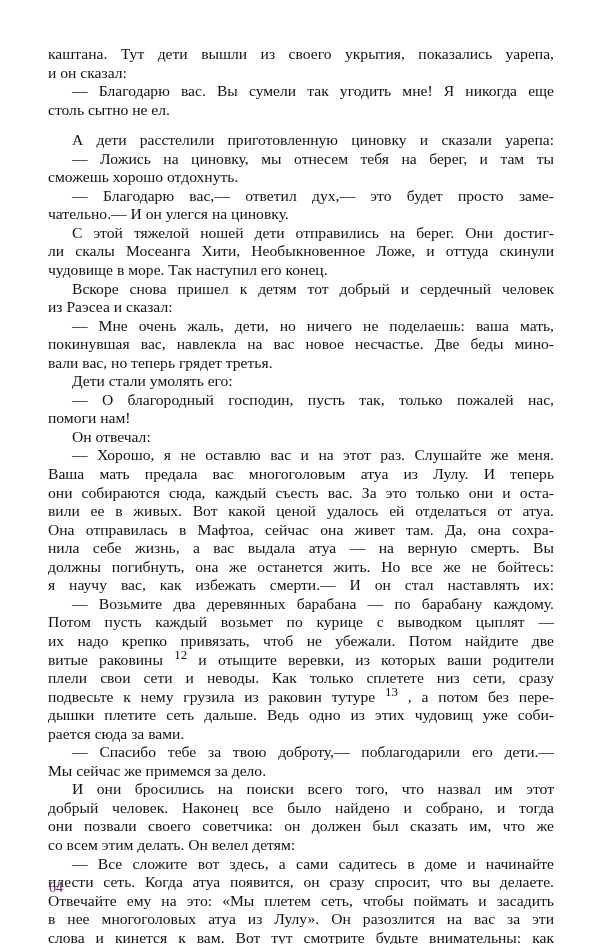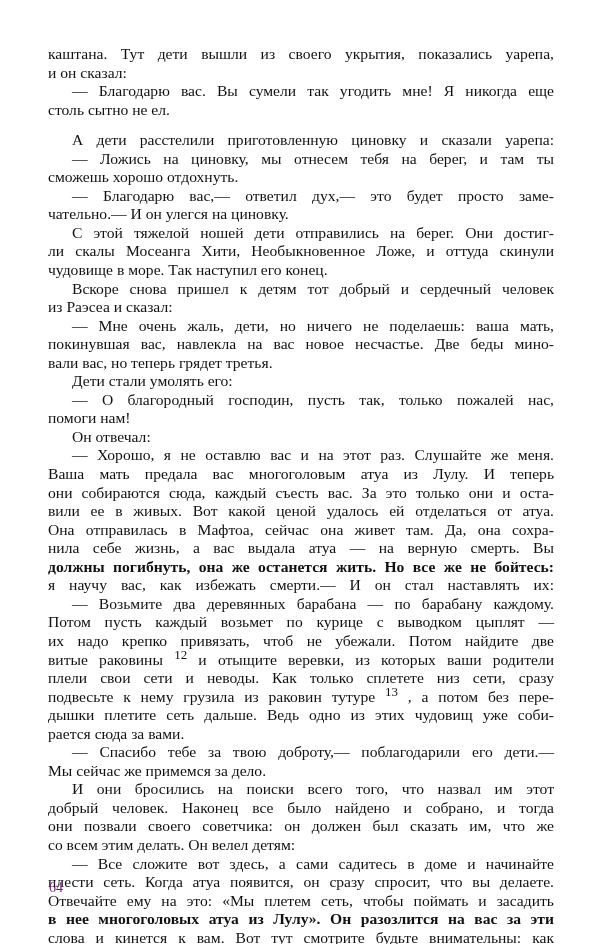--- a/index.html
+++ b/index.html
@@ -46,36 +46,36 @@
     <div class="line indent last">Дети стали умолять его:</div>
     <div class="line indent" style="white-space: normal; height: 18.55px;">— О благородный господин, пусть так, только пожалей нас,</div>
     <div class="line last">помоги нам!</div>
     <div class="line indent last">Он отвечал:</div>
     <div class="line indent" style="white-space: normal; height: 18.55px;">— Хорошо, я не оставлю вас и на этот раз. Слушайте же меня.</div>
     <div class="line" style="white-space: normal; height: 18.55px;">Ваша мать предала вас многоголовым атуа из Лулу. И теперь</div>
     <div class="line" style="white-space: normal; height: 18.55px;">они собираются сюда, каждый съесть вас. За это только они и оста-</div>
     <div class="line" style="white-space: normal; height: 18.55px;">вили ее в живых. Вот какой ценой удалось ей отделаться от атуа.</div>
     <div class="line" style="white-space: normal; height: 18.55px;">Она отправилась в Мафтоа, сейчас она живет там. Да, она сохра-</div>
     <div class="line" style="white-space: normal; height: 18.55px;">нила себе жизнь, а вас выдала атуа — на верную смерть. Вы</div>
-    <div class="line" style="white-space: normal; height: 18.55px; font-weight: bold;">должны погибнуть, она же останется жить. Но все же не бойтесь:</div>
+    <div class="line" style="white-space: normal; height: 18.55px;">должны погибнуть, она же останется жить. Но все же не бойтесь:</div>
     <div class="line" style="white-space: normal; height: 18.55px;">я научу вас, как избежать смерти.— И он стал наставлять их:</div>
     <div class="line indent" style="white-space: normal; height: 18.55px; font-family: Liberation Serif, serif;">— Возьмите два деревянных барабана — по барабану каждому.</div>
     <div class="line" style="white-space: normal; height: 18.55px;">Потом пусть каждый возьмет по курице с выводком цыплят —</div>
     <div class="line" style="white-space: normal; height: 18.55px;">их надо крепко привязать, чтоб не убежали. Потом найдите две</div>
     <div class="line" style="white-space: normal; height: 18.55px;"><span>витые раковины</span> <sup>12</sup> <span>и отыщите веревки, из которых ваши родители</span></div>
     <div class="line" style="white-space: normal; height: 18.55px;">плели свои сети и неводы. Как только сплетете низ сети, сразу</div>
     <div class="line" style="white-space: normal; height: 18.55px;"><span>подвесьте к нему грузила из раковин тутуре</span> <sup>13</sup> <span>, а потом без пере-</span></div>
     <div class="line" style="white-space: normal; height: 18.55px;">дышки плетите сеть дальше. Ведь одно из этих чудовищ уже соби-</div>
     <div class="line last">рается сюда за вами.</div>
     <div class="line indent" style="white-space: normal; height: 18.55px;">— Спасибо тебе за твою доброту,— поблагодарили его дети.—</div>
     <div class="line last">Мы сейчас же примемся за дело.</div>
     <div class="line indent" style="white-space: normal; height: 18.55px;">И они бросились на поиски всего того, что назвал им этот</div>
     <div class="line" style="white-space: normal; height: 18.55px;">добрый человек. Наконец все было найдено и собрано, и тогда</div>
     <div class="line" style="white-space: normal; height: 18.55px;">они позвали своего советчика: он должен был сказать им, что же</div>
     <div class="line last">со всем этим делать. Он велел детям:</div>
     <div class="line indent" style="white-space: normal; height: 18.55px;">— Все сложите вот здесь, а сами садитесь в доме и начинайте</div>
     <div class="line" style="white-space: normal; height: 18.55px;">плести сеть. Когда атуа появится, он сразу спросит, что вы делаете.</div>
     <div class="line" style="white-space: normal; height: 18.55px;">Отвечайте ему на это: «Мы плетем сеть, чтобы поймать и засадить</div>
-    <div class="line" style="white-space: normal; height: 18.55px; font-weight: bold;">в нее многоголовых атуа из Лулу». Он разозлится на вас за эти</div>
+    <div class="line" style="white-space: normal; height: 18.55px;">в нее многоголовых атуа из Лулу». Он разозлится на вас за эти</div>
     <div class="line" style="white-space: normal; height: 18.55px;">слова и кинется к вам. Вот тут смотрите будьте внимательны: как</div>
     <div class="line" style="white-space: normal; height: 18.55px;">только атуа к вам бросится, хватайте сеть и трясите ее, чтобы</div>
   </div>
 <div class="folio">64</div>
 
 </body></html>

